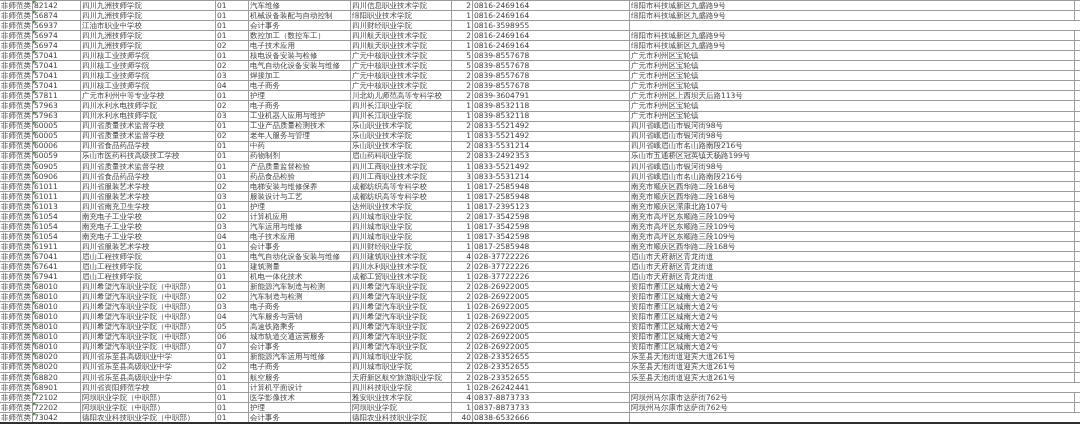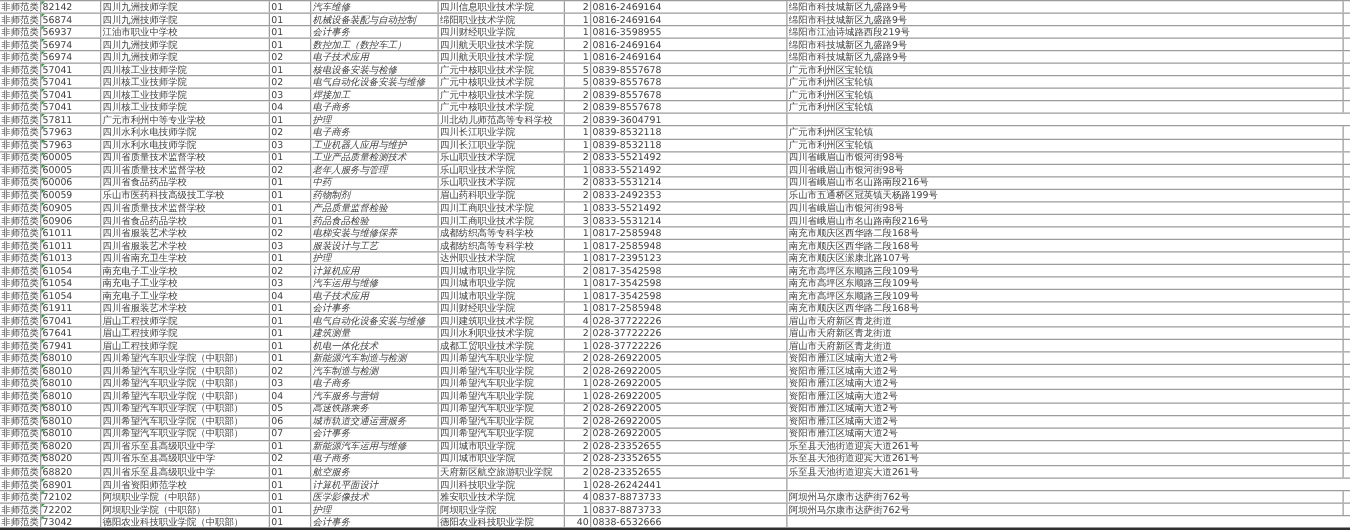--- a/index.html
+++ b/index.html
@@ -48,21 +48,21 @@
   .c-code{width:48px;position:relative;}
   .c-code::before{ 
     content:"";
     position:absolute;left:0;top:0;
     width:0;height:0;
     border-top:3px solid var(--flag);
     border-right:3px solid transparent;
   }
   .c-school{width:135px;}
   .c-num{width:33px;}
-  .c-major{width:102px;font-style:italic;}
+  .c-major{width:102px;}
   .c-college{width:101px;}
   .c-count{width:21px;justify-content:flex-end;padding-right:1px;}
   .c-phone{width:157px;}
   .c-address{width:445px;}
   .c-edge{width:5px;border-right:none;}
 </style>
 </head>
 <body>
 
 <div class="sheet">
@@ -96,21 +96,20 @@
 
     <div class="tr">
       <div class="td c-cat">非师范类</div>
       <div class="td c-code">56937</div>
       <div class="td c-school">江油市职业中学校</div>
       <div class="td c-num">01</div>
       <div class="td c-major">会计事务</div>
       <div class="td c-college">四川财经职业学院</div>
       <div class="td c-count">1</div>
       <div class="td c-phone">0816-3598955</div>
-      <div class="td c-address">绵阳市江油诗城路西段219号</div>
       <div class="td c-edge"></div>
     </div>
 
     <div class="tr">
       <div class="td c-cat">非师范类</div>
       <div class="td c-code">56974</div>
       <div class="td c-school">四川九洲技师学院</div>
       <div class="td c-num">01</div>
       <div class="td c-major">数控加工（数控车工）</div>
       <div class="td c-college">四川航天职业技术学院</div>
@@ -187,20 +186,21 @@
 
     <div class="tr">
       <div class="td c-cat">非师范类</div>
       <div class="td c-code">57811</div>
       <div class="td c-school">广元市利州中等专业学校</div>
       <div class="td c-num">01</div>
       <div class="td c-major">护理</div>
       <div class="td c-college">川北幼儿师范高等专科学校</div>
       <div class="td c-count">2</div>
       <div class="td c-phone">0839-3604791</div>
+      <div class="td c-address">广元市利州区上西坝天后路113号</div>
       <div class="td c-edge"></div>
     </div>
 
     <div class="tr">
       <div class="td c-cat">非师范类</div>
       <div class="td c-code">57963</div>
       <div class="td c-school">四川水利水电技师学院</div>
       <div class="td c-num">02</div>
       <div class="td c-major">电子商务</div>
       <div class="td c-college">四川长江职业学院</div>

